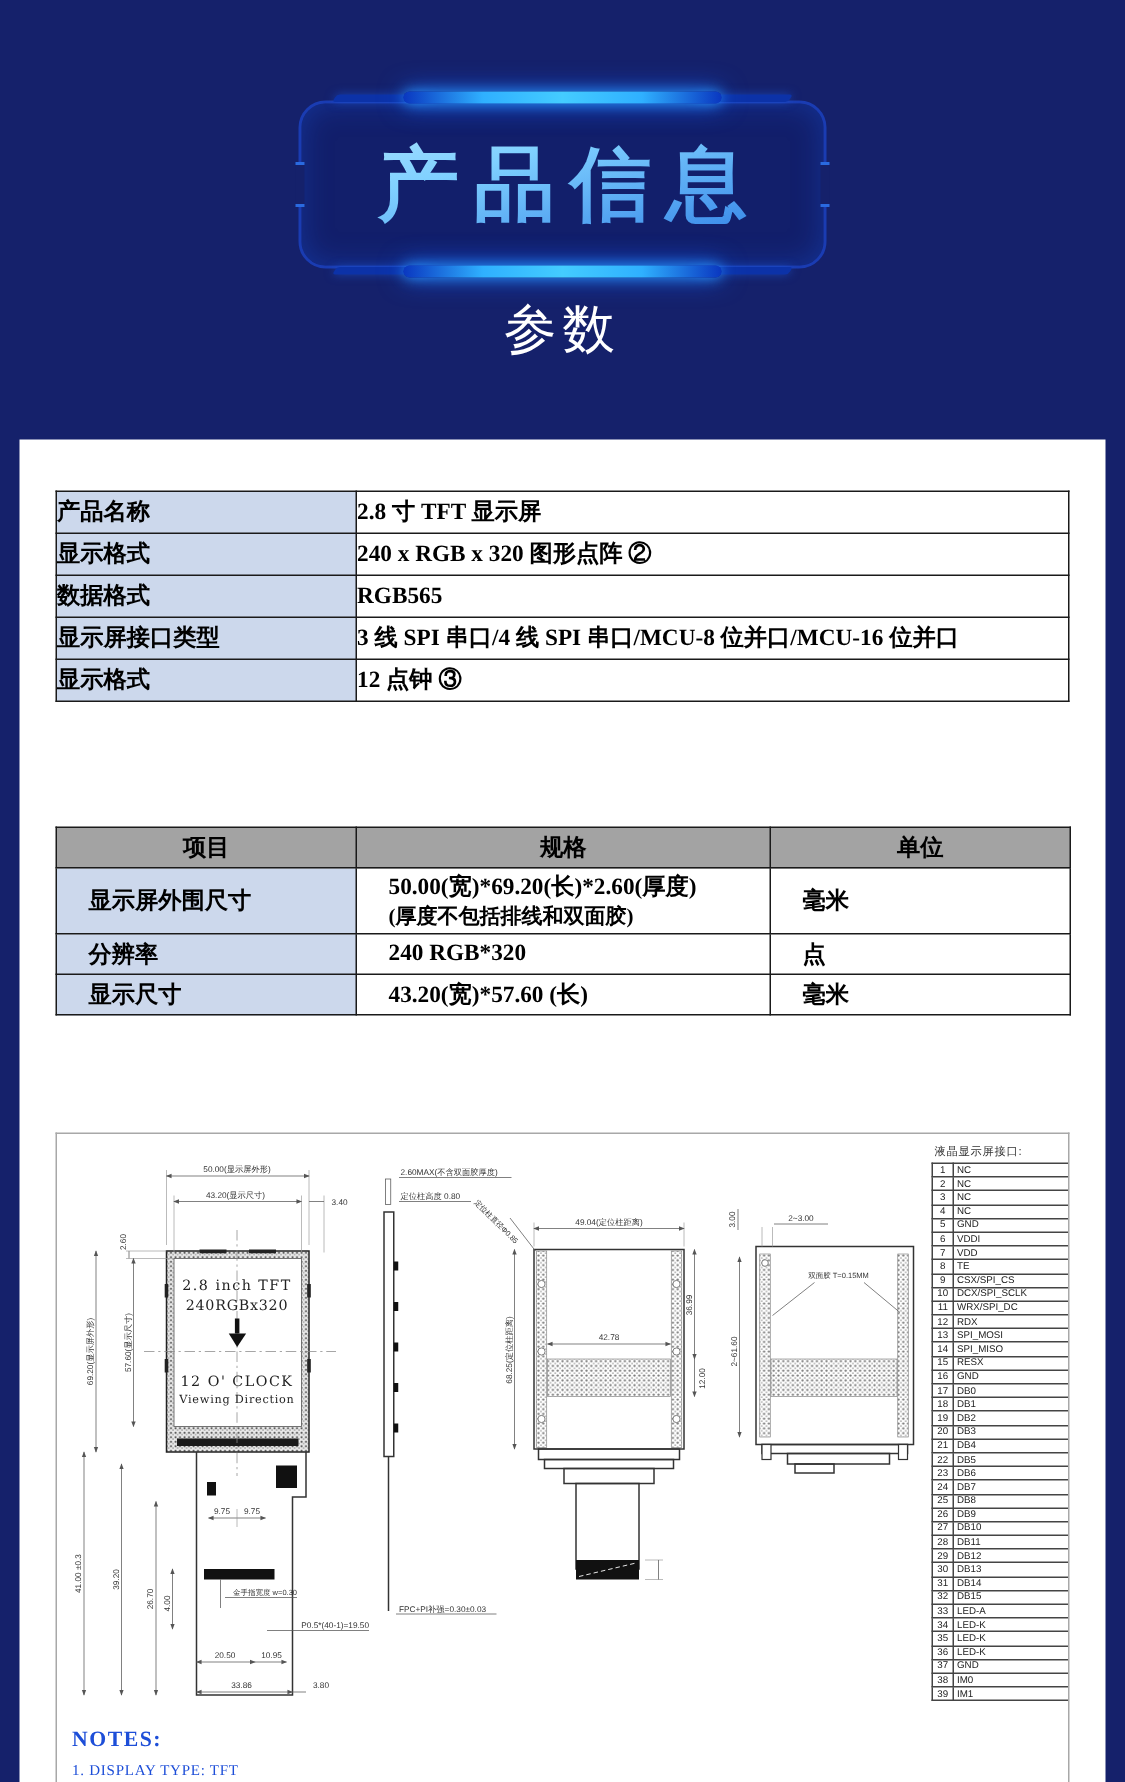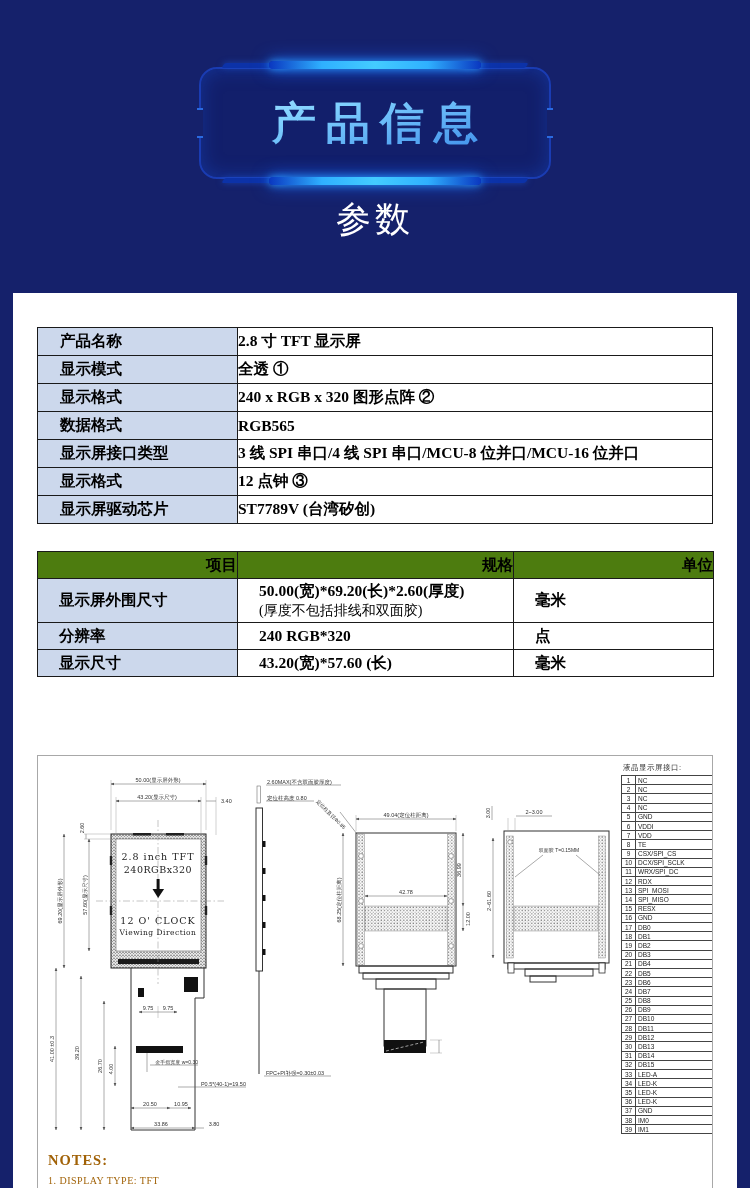--- a/index.html
+++ b/index.html
@@ -19,62 +19,62 @@
     box-shadow:0 0 9px #2a9bff,0 0 18px #1757e8; }
   .bar.top { top:1px; } .bar.bottom { bottom:1px; }
   .sidebar-seg { position:absolute; width:64px; height:5px; background:#0c32a8; border-radius:2px;
     transform:skewX(-32deg); box-shadow:0 0 6px rgba(30,90,220,.6); }
   .seg-tl { top:3px; left:26px; } .seg-tr { top:3px; right:26px; }
   .seg-bl { bottom:3px; left:26px; } .seg-br { bottom:3px; right:26px; }
   .notch { position:absolute; width:6px; height:30px; top:50%; transform:translateY(-50%);
     background:#15216b; border-top:2px solid #2a6ae0; border-bottom:2px solid #2a6ae0; }
   .notch.l { left:0; } .notch.r { right:0; }
   .banner-title { position:absolute; inset:0; display:flex; align-items:center; justify-content:center;
-    font-size:44px; font-weight:900; letter-spacing:10px; padding-left:10px;
+    font-size:54px; font-weight:900; letter-spacing:10px; padding-left:10px;
     background:linear-gradient(165deg,#c2ecff 0%,#7fd0ff 38%,#2f7fe6 85%);
     -webkit-background-clip:text; background-clip:text; -webkit-text-fill-color:transparent; }
   
   .section-heading { position:absolute; top:196px; left:0; width:100%; text-align:center;
     color:#ffffff; font-size:35px; font-weight:400; letter-spacing:4px; }
   
   .card { position:absolute; left:13px; top:293px; width:724px; height:895px; background:#ffffff; }
   table { border-collapse:collapse; table-layout:fixed;
     font-family:"Liberation Serif","DejaVu Serif",serif; color:#000; }
   td,th { border:1.5px solid #1a1a1a; }
   .spec-table { position:absolute; left:24px; top:34px; width:676px; }
   .spec-table td { height:28px; font-size:15.5px; font-weight:700; vertical-align:middle; }
-  .spec-table td.k { width:200px; background:#ccd8ec; padding-left:22px; }
+  .spec-table td.k { width:200px; background:#ccd8ec; }
   .spec-table td.v { }
   .size-table { position:absolute; left:24px; top:258px; width:676px; }
-  .size-table th { height:27px; font-size:15.5px; font-weight:700; text-align:right;
-    background:#4d7c0f; }
+  .size-table th { height:27px; font-size:15.5px; font-weight:700; text-align:center;
+    background:#a3a3a3; }
   .size-table col.c1 { width:200px; } .size-table col.c2 { width:276px; } .size-table col.c3 { width:200px; }
   .size-table td { font-size:15.5px; font-weight:700; vertical-align:middle; height:27px;
     padding:2px 6px 2px 21px; }
   .size-table td.item { background:#ccd8ec; }
-  .size-table .sub { font-weight:400; font-size:14px; }
+  .size-table .sub { font-weight:700; font-size:14px; }
   
   .drawing { position:absolute; left:24px; top:462px; width:676px; height:433px;
     border:1px solid #a8a8a8; border-bottom:none; overflow:hidden; background:#fff; }
   .drawing svg { position:absolute; left:0; top:0; }
   .dim { stroke:#666; stroke-width:.55; fill:none; }
   .ext { stroke:#9a9a9a; stroke-width:.45; fill:none; }
   .out { stroke:#333; stroke-width:1; fill:none; }
   .thin { stroke:#555; stroke-width:.5; fill:none; }
   .cl { stroke:#888; stroke-width:.5; stroke-dasharray:7 2.5 1.5 2.5; fill:none; }
   text { fill:#333; font-family:"Liberation Sans","DejaVu Sans",sans-serif; }
   .t55 { font-size:5.5px; } .t5 { font-size:5px; }
   .mono { font-family:"DejaVu Serif","Liberation Serif",serif; fill:#222; }
   .pin-panel { position:absolute; left:583px; top:5px; width:93px; }
   .pin-title { font-size:7.5px; color:#333; letter-spacing:.5px; margin:2px 0 2px 2px; }
   .pin-table { width:93px; font-family:"Liberation Sans",sans-serif; }
   .pin-table td { border:1px solid #444; font-size:6.5px; height:9.2px; padding:0 0 0 2px;
     font-weight:400; color:#222; }
   .pin-table td.no { width:14px; text-align:center; padding:0; }
-  .notes { position:absolute; left:10px; top:396px; color:#a16207;
+  .notes { position:absolute; left:10px; top:396px; color:#1d4ed8;
     font-family:"Liberation Serif","DejaVu Serif",serif; }
   .notes-title { font-size:14.5px; font-weight:700; letter-spacing:1px; }
   .notes-line { font-size:10px; margin-top:6px; letter-spacing:.5px; }
 </style>
 </head>
 <body>
 
 <div class="banner-wrap">
   <div class="banner-frame"></div>
   <div class="sidebar-seg seg-tl"></div>
@@ -93,24 +93,20 @@
 <div class="card">
 
   <table class="spec-table">
     <tbody>
 
         <tr>
           <td class="k">产品名称</td>
           <td class="v">2.8 寸 TFT 显示屏</td>
         </tr>
 
-        <tr>
-          <td class="k">显示模式</td>
-          <td class="v">全透 ①</td>
-        </tr>
 
         <tr>
           <td class="k">显示格式</td>
           <td class="v">240 x RGB x 320 图形点阵 ②</td>
         </tr>
 
         <tr>
           <td class="k">数据格式</td>
           <td class="v">RGB565</td>
         </tr>
@@ -118,24 +114,20 @@
         <tr>
           <td class="k">显示屏接口类型</td>
           <td class="v">3 线 SPI 串口/4 线 SPI 串口/MCU-8 位并口/MCU-16 位并口</td>
         </tr>
 
         <tr>
           <td class="k">显示格式</td>
           <td class="v">12 点钟 ③</td>
         </tr>
 
-        <tr>
-          <td class="k">显示屏驱动芯片</td>
-          <td class="v">ST7789V (台湾矽创)</td>
-        </tr>
       </tbody>
   </table>
 
   <table class="size-table">
     <colgroup>
         <col class="c1">
         <col class="c2">
         <col class="c3">
       </colgroup>
     <thead>

